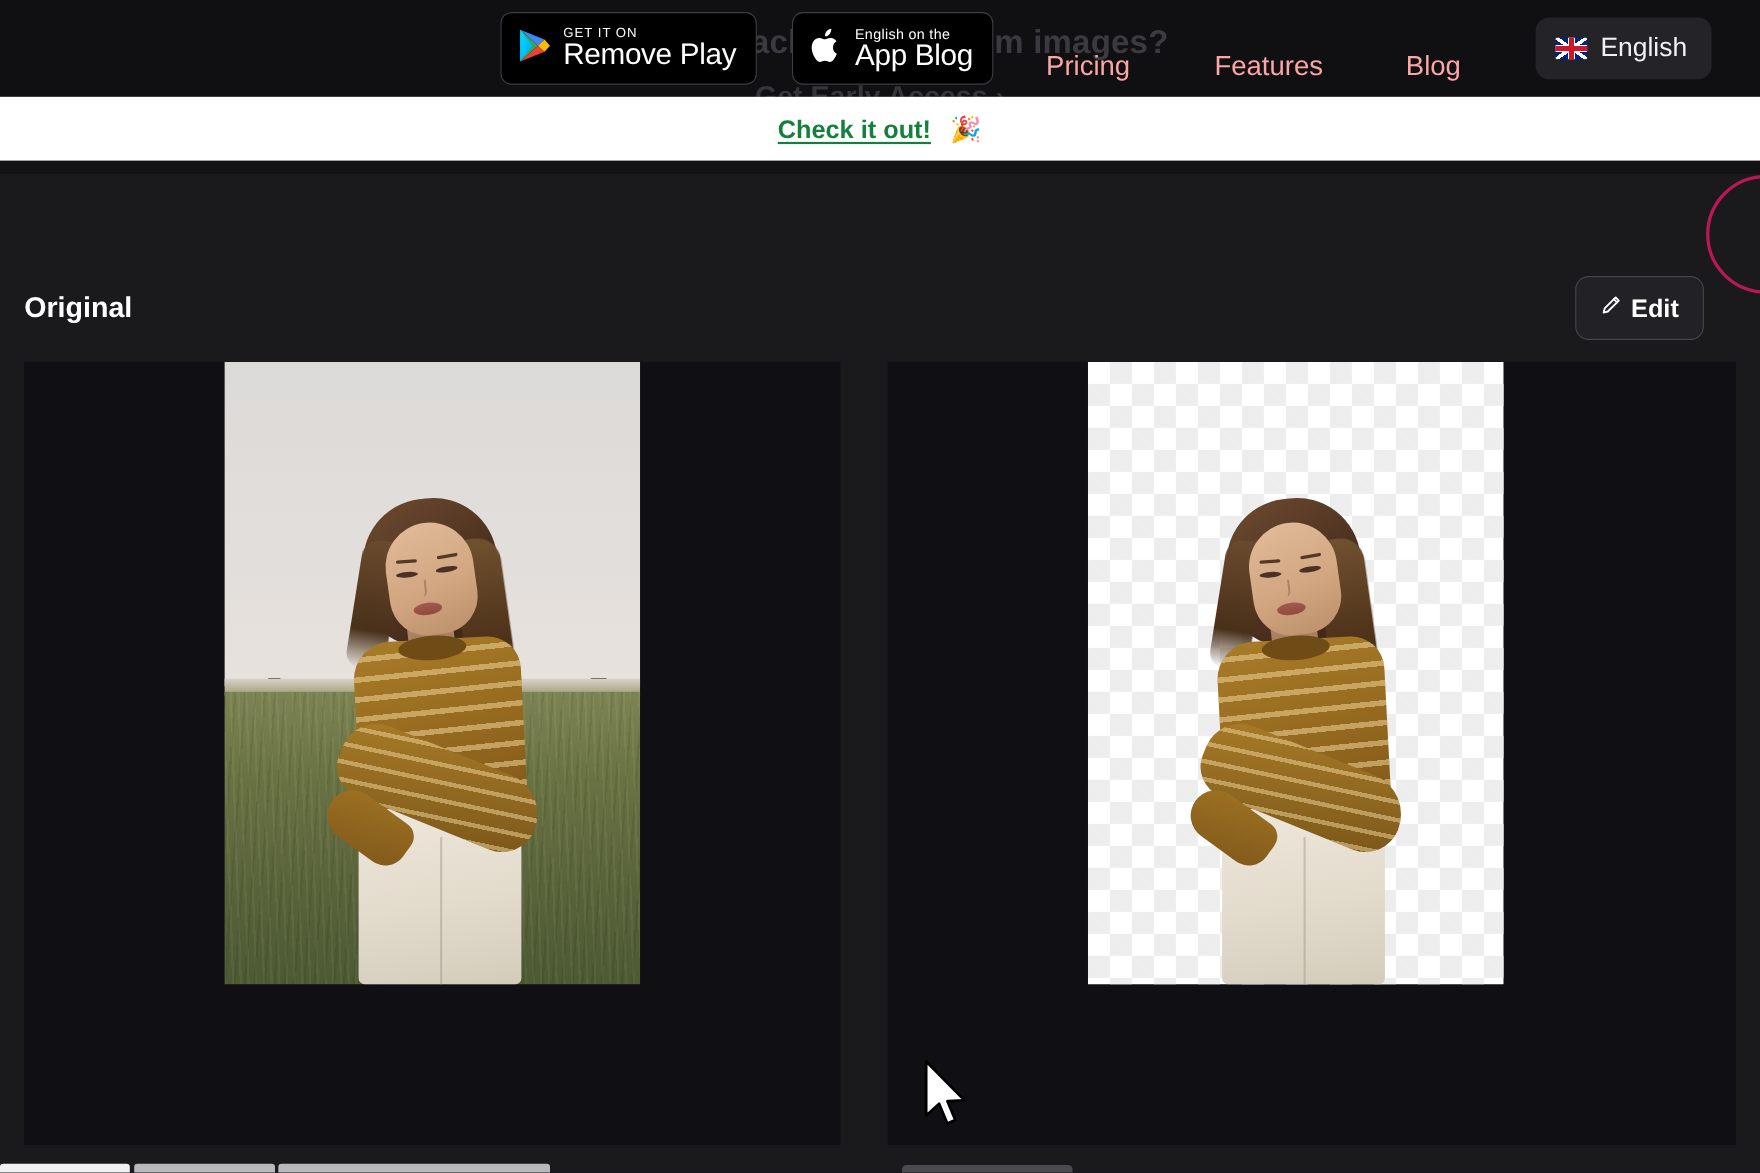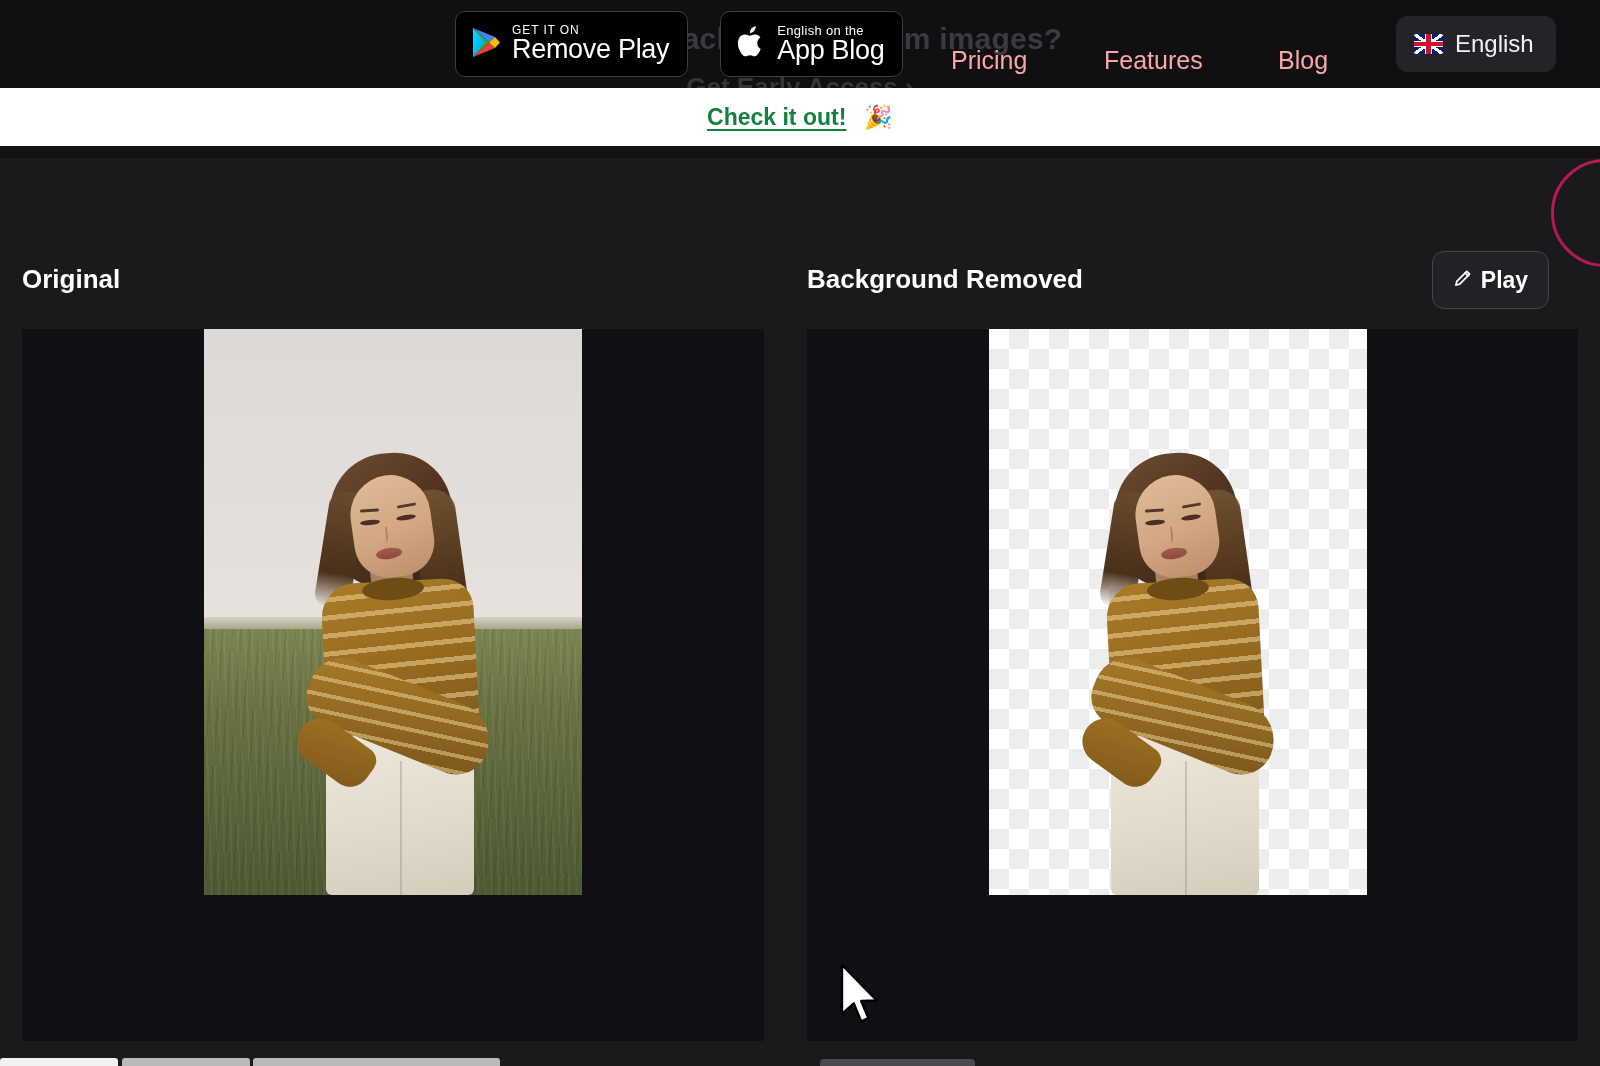--- a/index.html
+++ b/index.html
@@ -564,32 +564,29 @@
 </div>
 
 <div class="result-area">
 
   <div class="dark-strip"></div>
   <div class="pink-circle"></div>
 
   <div class="panel-head head-left">
     <span class="panel-title">Original</span>
   </div>
-  <div class="panel-head head-right">
-    <span class="panel-title">Background Removed</span>
-  </div>
 
   <div class="edit-btn">
     <span>
       <svg width="19" height="19" viewBox="0 0 20 20" fill="none" stroke="#fff" stroke-width="1.8" stroke-linecap="round" stroke-linejoin="round">
         <path d="M14.5 2.5l3 3L7 16l-4 1 1-4z"></path>
         <path d="M12.8 4.2l3 3"></path>
       </svg>
     </span>
-    <span class="edit-label">Play</span>
+    <span class="edit-label">Edit</span>
   </div>
 
   <div class="img-panel panel-orig">
     <div class="photo-frame frame-orig">
       <div class="scene-sky"></div>
       <div class="scene-trees"></div>
       <div class="scene-horizon"></div>
       <div class="scene-grass"></div>
 
       <div class="figure">

